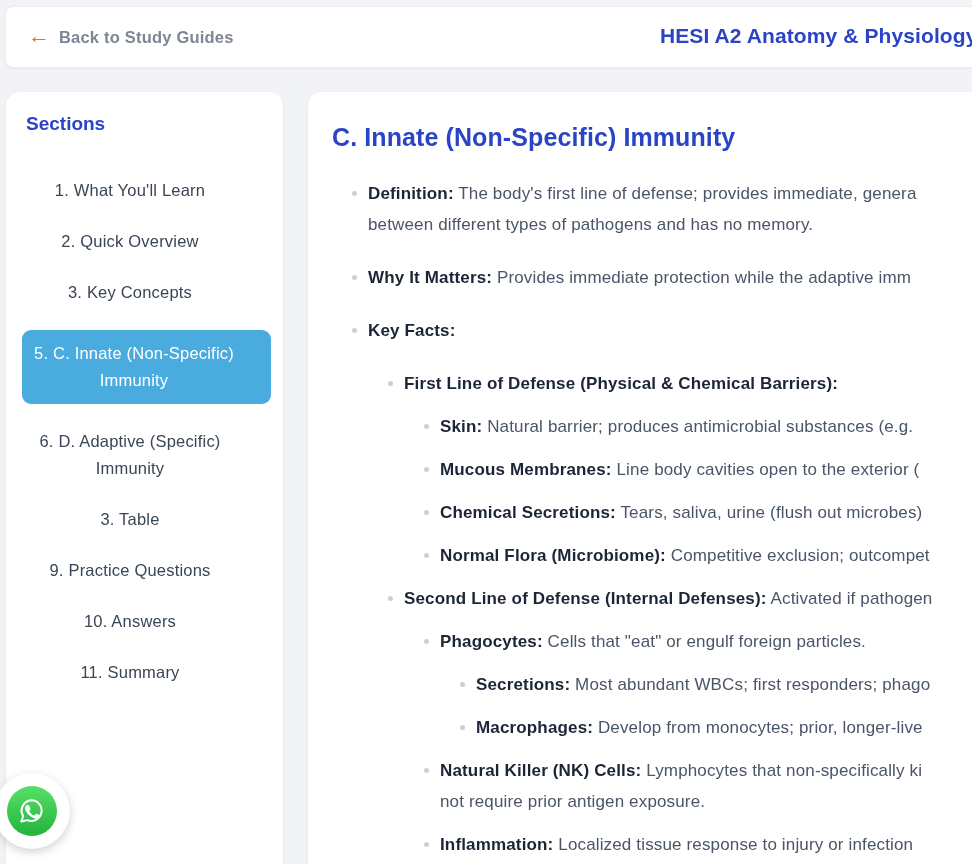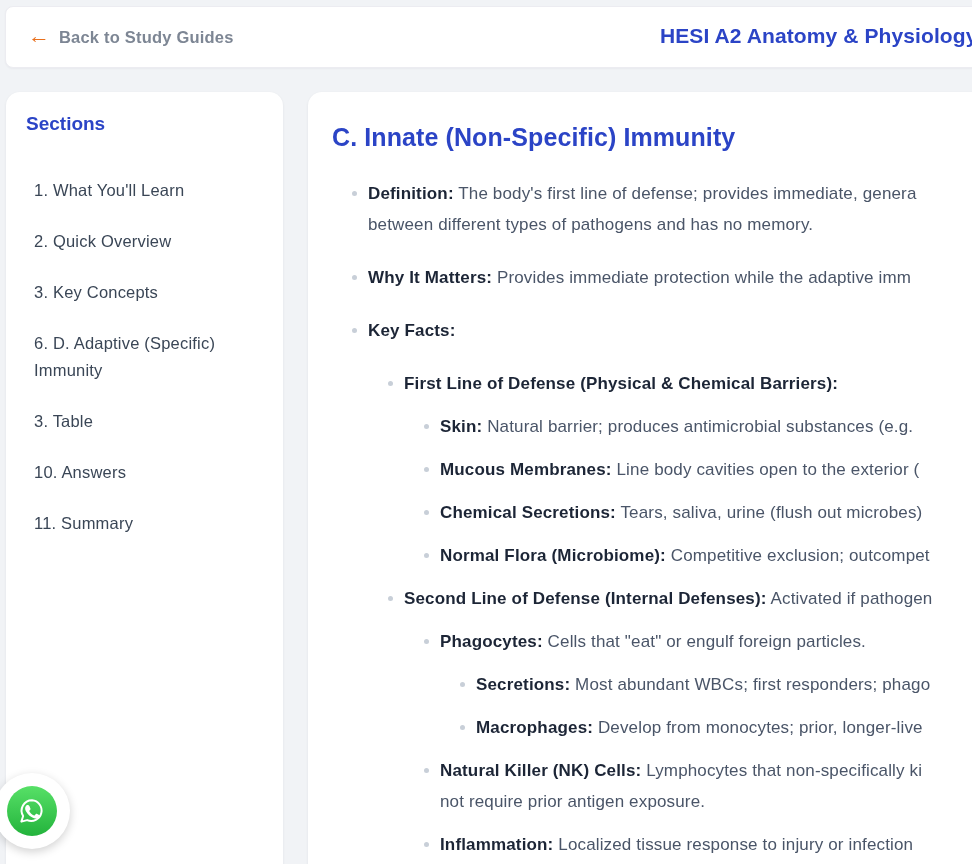--- a/index.html
+++ b/index.html
@@ -34,21 +34,21 @@
     background: #ffffff; border-radius: 14px;
     box-shadow: 0 1px 3px rgba(16,24,40,.07);
     padding: 20px 14px 20px 14px;
   }
   .sections-heading { color: #2b44c6; font-size: 19px; font-weight: 700; line-height: 23px; margin: 0 0 42px 6px; }
   .sections-list { list-style: none; margin: 0; padding: 0; display: flex; flex-direction: column; gap: 24px; }
   .sidebar-item {
     color: #3a4656; font-size: 16.5px; font-weight: 500; line-height: 27px;
     padding-left: 14px; cursor: pointer; letter-spacing: .2px;
   }
-  .sidebar-item .si-label { display: block; max-width: 192px; }
+  .sidebar-item .si-label { display: block; max-width: 192px; text-align: center; }
   .sidebar-item.active {
     background: #4aabdf; color: #ffffff; border-radius: 9px;
     padding: 10px 12px 10px 12px; margin-left: 2px; margin-right: -2px;
   }
   .sidebar-item.active .si-label { max-width: 200px; }
 
   
   .main-card {
     position: absolute; left: 308px; top: 92px; width: 1000px; height: 900px;
     background: #ffffff; border-radius: 14px;
@@ -105,25 +105,31 @@
   <ul class="sections-list">
       <li class="sidebar-item">
     <span class="si-label">1. What You'll Learn</span>
   </li>
       <li class="sidebar-item">
     <span class="si-label">2. Quick Overview</span>
   </li>
       <li class="sidebar-item">
     <span class="si-label">3. Key Concepts</span>
   </li>
+      <li class="sidebar-item active">
+    <span class="si-label">5. C. Innate (Non-Specific) Immunity</span>
+  </li>
       <li class="sidebar-item">
     <span class="si-label">6. D. Adaptive (Specific) Immunity</span>
   </li>
       <li class="sidebar-item">
     <span class="si-label">3. Table</span>
+  </li>
+      <li class="sidebar-item">
+    <span class="si-label">9. Practice Questions</span>
   </li>
       <li class="sidebar-item">
     <span class="si-label">10. Answers</span>
   </li>
       <li class="sidebar-item">
     <span class="si-label">11. Summary</span>
   </li>
     </ul>
 </div>
 

